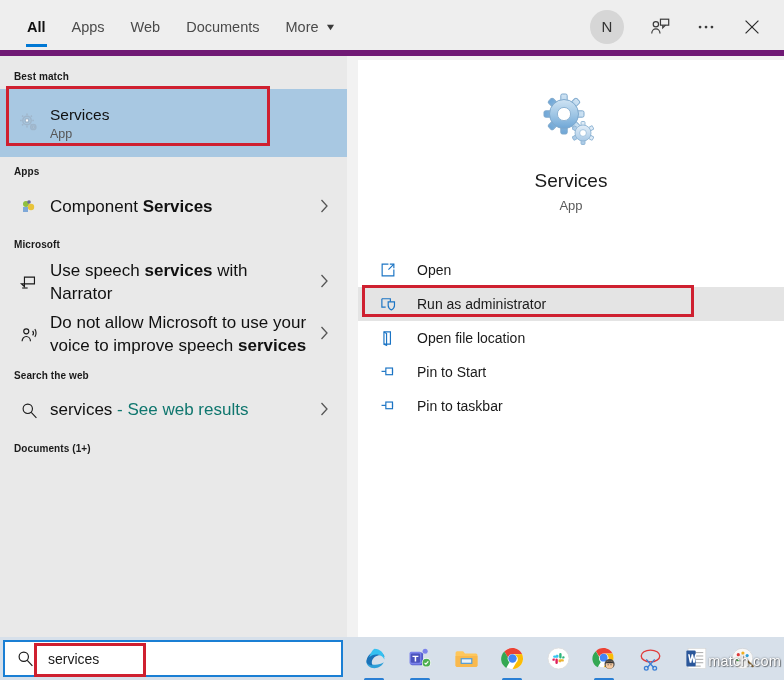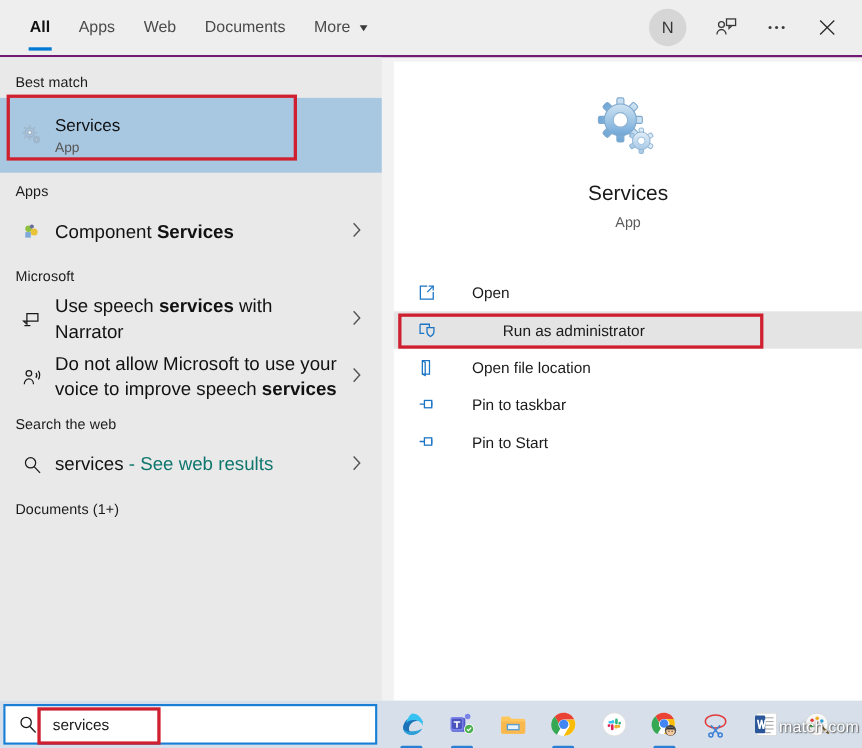--- a/index.html
+++ b/index.html
@@ -30,22 +30,22 @@
     flex-direction: column;
   }
 
   
   .header {
     position: relative;
     height: 50px;
     flex: none;
     background: #eeeeee;
     display: flex;
-    align-items: center;
-    border-bottom: 2px solid #701a75;
+    align-items: flex-end;
+    border-bottom: 6px solid #701a75;
   }
   .tabs {
     display: flex;
     align-items: center;
     height: 47px;
     padding-left: 14px;
   }
   .tab {
     position: relative;
     height: 47px;
@@ -113,22 +113,22 @@
 
   
   .left-pane {
     width: 347px;
     flex: none;
     background: #e9e9e9;
     padding-top: 6px;
     position: relative;
   }
   .group-title {
-    font-size: 13px;
-    font-weight: normal;
+    font-size: 10px;
+    font-weight: bold;
     color: #1a1a1a;
     padding: 9px 0 7px 14px;
     letter-spacing: 0.1px;
   }
 
   .row {
     display: flex;
     align-items: center;
     min-height: 40px;
     padding: 3px 10px 3px 14px;
@@ -208,33 +208,32 @@
     flex: 1;
     padding-top: 9px;
   }
   .action {
     display: flex;
     align-items: center;
     height: 34px;
     padding-left: 21px;
     position: relative;
   }
-  .action.hover { background: #e4e4e4; gap: 28px; }
+  .action.hover { background: #e4e4e4; }
   .action .aico {
     width: 30px;
     flex: none;
     display: flex;
     align-items: center;
     color: #1b74c4;
   }
   .action .alabel {
     font-size: 14px;
     color: #1a1a1a;
     padding-left: 8px;
-    margin-left: 12px;
   }
 
   
   .taskbar {
     position: absolute;
     left: 0; bottom: 0;
     width: 784px;
     height: 43px;
     background: #d7e0ea;
     display: flex;
@@ -561,32 +560,32 @@
           </div>
 
           <div class="action">
             <div class="aico">
               <svg width="18" height="18" viewBox="0 0 20 20" fill="none" stroke="#1b74c4" stroke-width="1.3">
                 <rect x="7.6" y="5.6" width="7.4" height="7.4"></rect>
                 <path d="M7.6 9.3H2.8"></path>
                 <path d="M15 7.2v4.2"></path>
               </svg>
             </div>
-            <div class="alabel">Pin to taskbar</div>
+            <div class="alabel">Pin to Start</div>
           </div>
 
           <div class="action">
             <div class="aico">
               <svg width="18" height="18" viewBox="0 0 20 20" fill="none" stroke="#1b74c4" stroke-width="1.3">
                 <rect x="7.6" y="5.6" width="7.4" height="7.4"></rect>
                 <path d="M7.6 9.3H2.8"></path>
                 <path d="M15 7.2v4.2"></path>
               </svg>
             </div>
-            <div class="alabel">Pin to Start</div>
+            <div class="alabel">Pin to taskbar</div>
           </div>
 
         </div>
       </div>
     </div>
   </div>
 
   <div class="taskbar">
 
     <div class="searchbox">

